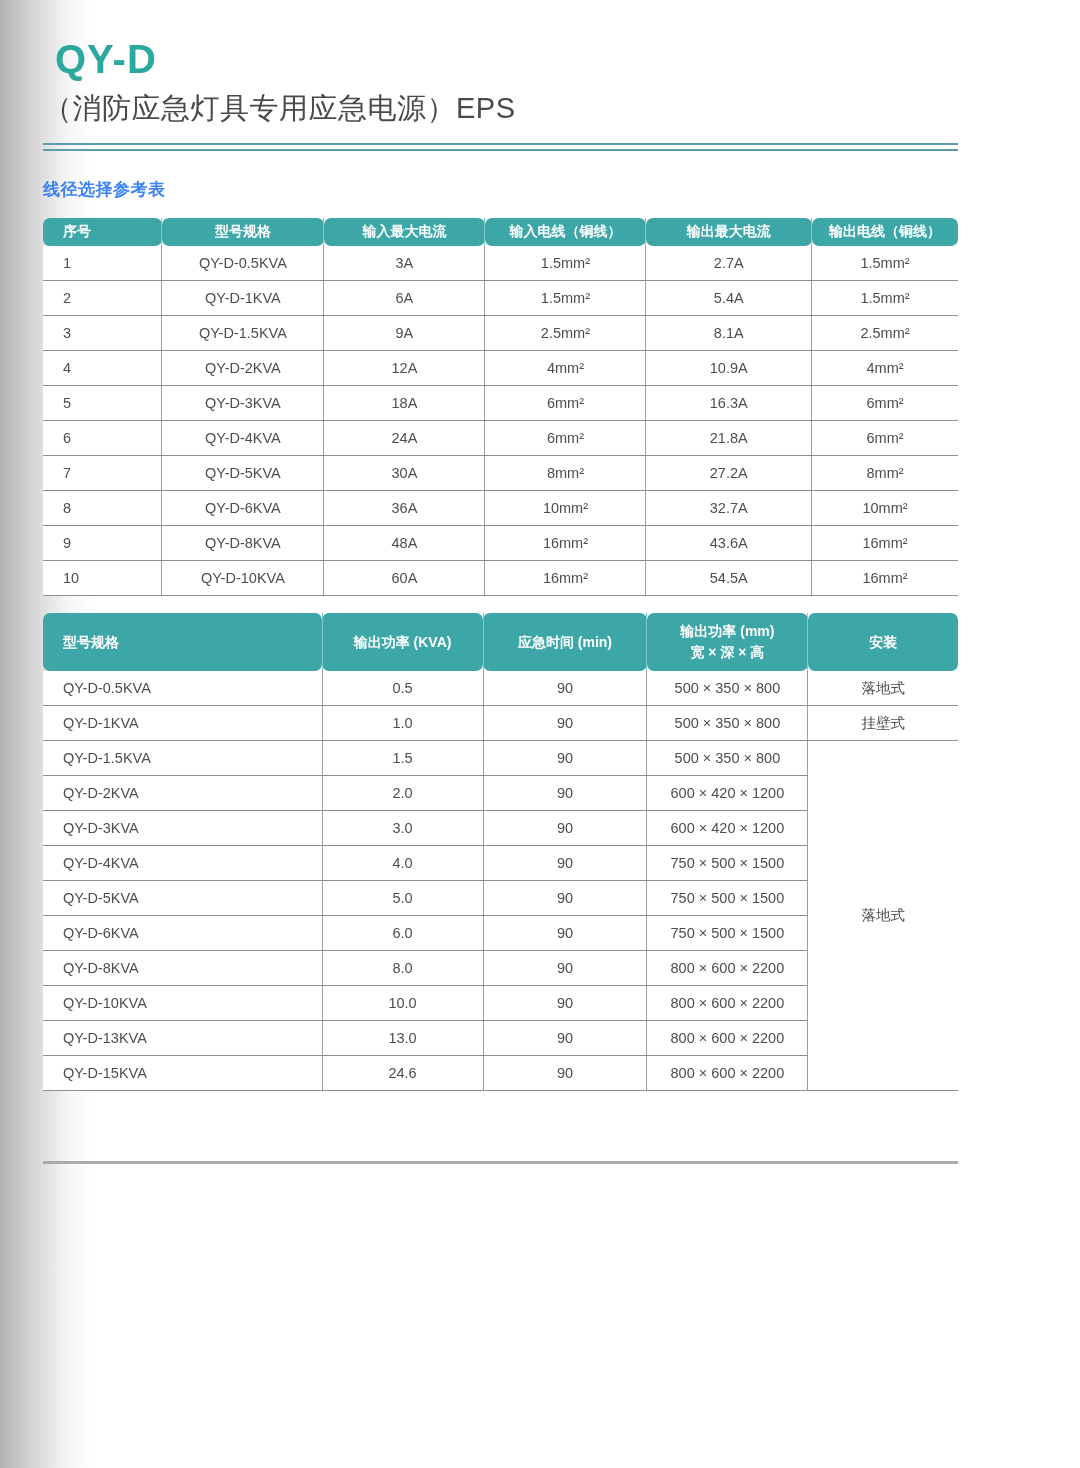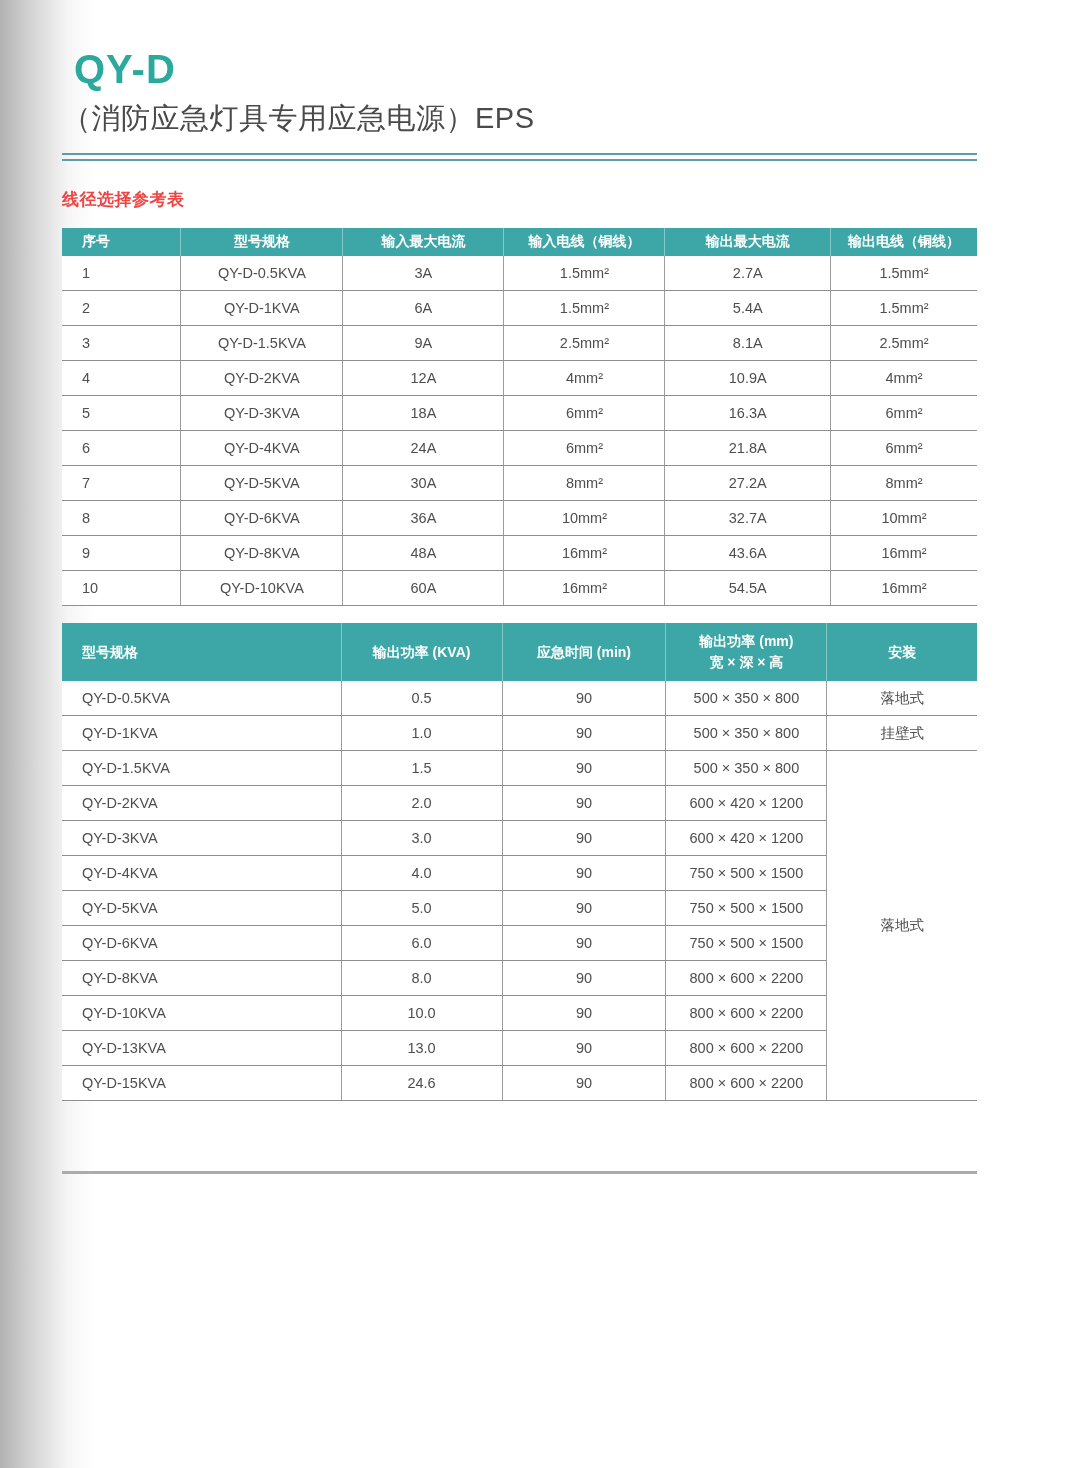--- a/index.html
+++ b/index.html
@@ -11,22 +11,22 @@
   }
   .left-shade {
     position: absolute; left: 0; top: 0;
     width: 95px; height: 1468px;
     background: linear-gradient(90deg, #b2b2b2 0%, #d6d6d6 35%, #f6f6f6 72%, #ffffff 100%);
     pointer-events: none;
   }
   .content {
     position: relative;
     width: 915px;
-    margin-left: 62px;
-    padding-top: 48px;
+    margin-left: 43px;
+    padding-top: 38px;
   }
   .page-title {
     margin: 0 0 0 12px;
     font-size: 40px;
     line-height: 1.05;
     font-weight: bold;
     letter-spacing: 1px;
     color: #2ba99c;
   }
   .page-subtitle {
@@ -37,38 +37,39 @@
   }
   .double-rule {
     margin-top: 14px;
     height: 4px;
     border-top: 2px solid #5d9daa;
     border-bottom: 2px solid #5d9daa;
   }
   .section-title {
     font-size: 17px;
     font-weight: bold;
-    color: #ef4444;
+    color: #3b82f6;
     letter-spacing: 0.5px;
   }
   .st-1 { margin-top: 27px; }
   .st-2 { margin-top: 74px; }
   table.spec-table {
     width: 100%;
     border-collapse: collapse;
     table-layout: fixed;
     margin-top: 17px;
   }
   .spec-table th {
     background: #3da7a7;
     color: #ffffff;
     font-size: 14px;
     font-weight: bold;
     text-align: center;
     padding: 0;
+    border-radius: 7px;
   }
   .spec-table th + th { border-left: 1px solid #82c9c8; }
   #wire-table th { height: 28px; }
   #cab-table th  { height: 58px; line-height: 1.5; }
   .spec-table td {
     height: 34px;
     text-align: center;
     color: #4e4e4e;
     font-size: 14.5px;
     background: #ffffff;

